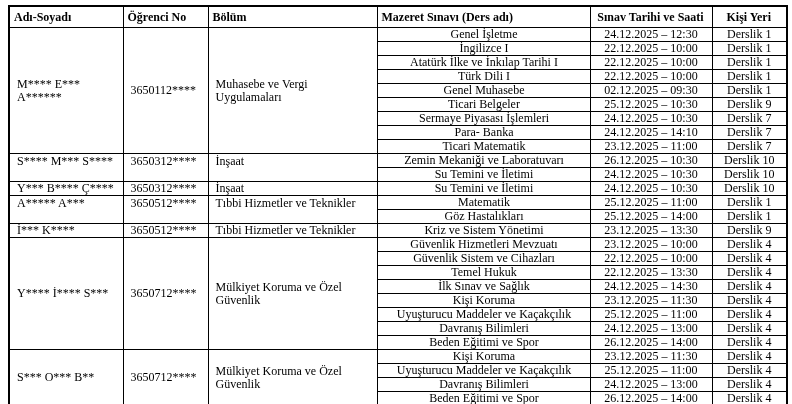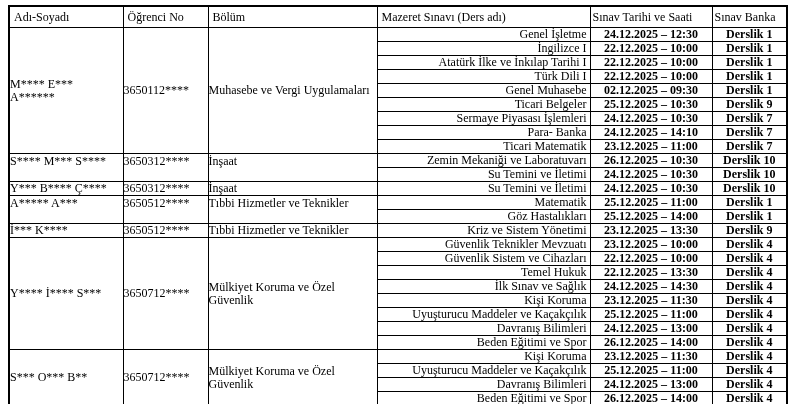--- a/index.html
+++ b/index.html
@@ -25,31 +25,31 @@
   th, td {
     border: 1px solid #000000;
     padding: 0 3px;
     line-height: 13px;
     overflow: hidden;
     white-space: normal;
     word-wrap: break-word;
   }
   thead th {
     height: 20px;
-    font-weight: normal;
+    font-weight: bold;
     text-align: left;
     vertical-align: middle;
     padding-left: 4px;
     margin-left: 47px;
   }
-  thead th.center { padding-left: 2px; }
+  thead th.center { text-align: center; padding-left: 2px; }
   tbody td { height: 13px; }
-  td.cell-name, td.cell-no, td.cell-dept { padding-left: 0; }
-  td.cell-course { text-align: right; padding-left: 4px; }
-  td.cell-datetime, td.cell-room { text-align: center; font-weight: bold; }
+  td.cell-name, td.cell-no, td.cell-dept { padding-left: 7px; }
+  td.cell-course { text-align: center; padding-left: 4px; }
+  td.cell-datetime, td.cell-room { text-align: center; }
   td.vmid { vertical-align: middle; }
   td.vtop { vertical-align: top; padding-top: 1px; font-family: Liberation Serif, serif; }
 </style>
 </head>
 <body>
 
 <table class="exam-table">
   <colgroup>
     <col style="width:114px">
     <col style="width:85px">
@@ -58,21 +58,21 @@
     <col style="width:122px">
     <col style="width:75px">
   </colgroup>
   <thead>
     <tr>
       <th>Adı-Soyadı</th>
       <th>Öğrenci No</th>
       <th>Bölüm</th>
       <th>Mazeret Sınavı (Ders adı)</th>
       <th class="center">Sınav Tarihi ve Saati</th>
-      <th class="center">Sınav Banka</th>
+      <th class="center">Kişi Yeri</th>
     </tr>
   </thead>
   <tbody>
       <tr>
         <td rowspan="9" class="cell-name vmid">M**** E*** A******</td>
         <td rowspan="9" class="cell-no vmid">3650112****</td>
         <td rowspan="9" class="cell-dept vmid">Muhasebe ve Vergi Uygulamaları</td>
         <td class="cell-course vmid">Genel İşletme</td>
         <td class="cell-datetime vmid">24.12.2025 – 12:30</td>
         <td class="cell-room vmid">Derslik 1</td>
@@ -156,21 +156,21 @@
         <td rowspan="1" class="cell-no vmid">3650512****</td>
         <td rowspan="1" class="cell-dept vmid">Tıbbi Hizmetler ve Teknikler</td>
         <td class="cell-course vmid">Kriz ve Sistem Yönetimi</td>
         <td class="cell-datetime vmid">23.12.2025 – 13:30</td>
         <td class="cell-room vmid">Derslik 9</td>
       </tr>
       <tr>
         <td rowspan="8" class="cell-name vmid">Y**** İ**** S***</td>
         <td rowspan="8" class="cell-no vmid">3650712****</td>
         <td rowspan="8" class="cell-dept vmid">Mülkiyet Koruma ve Özel Güvenlik</td>
-        <td class="cell-course vmid">Güvenlik Teknikler Mevzuatı</td>
+        <td class="cell-course vmid">Güvenlik Hizmetleri Mevzuatı</td>
         <td class="cell-datetime vmid">23.12.2025 – 10:00</td>
         <td class="cell-room vmid">Derslik 4</td>
       </tr>
       <tr>
         <td class="cell-course vmid">Güvenlik Sistem ve Cihazları</td>
         <td class="cell-datetime vmid">22.12.2025 – 10:00</td>
         <td class="cell-room vmid">Derslik 4</td>
       </tr>
       <tr>
         <td class="cell-course vmid">Temel Hukuk</td>

